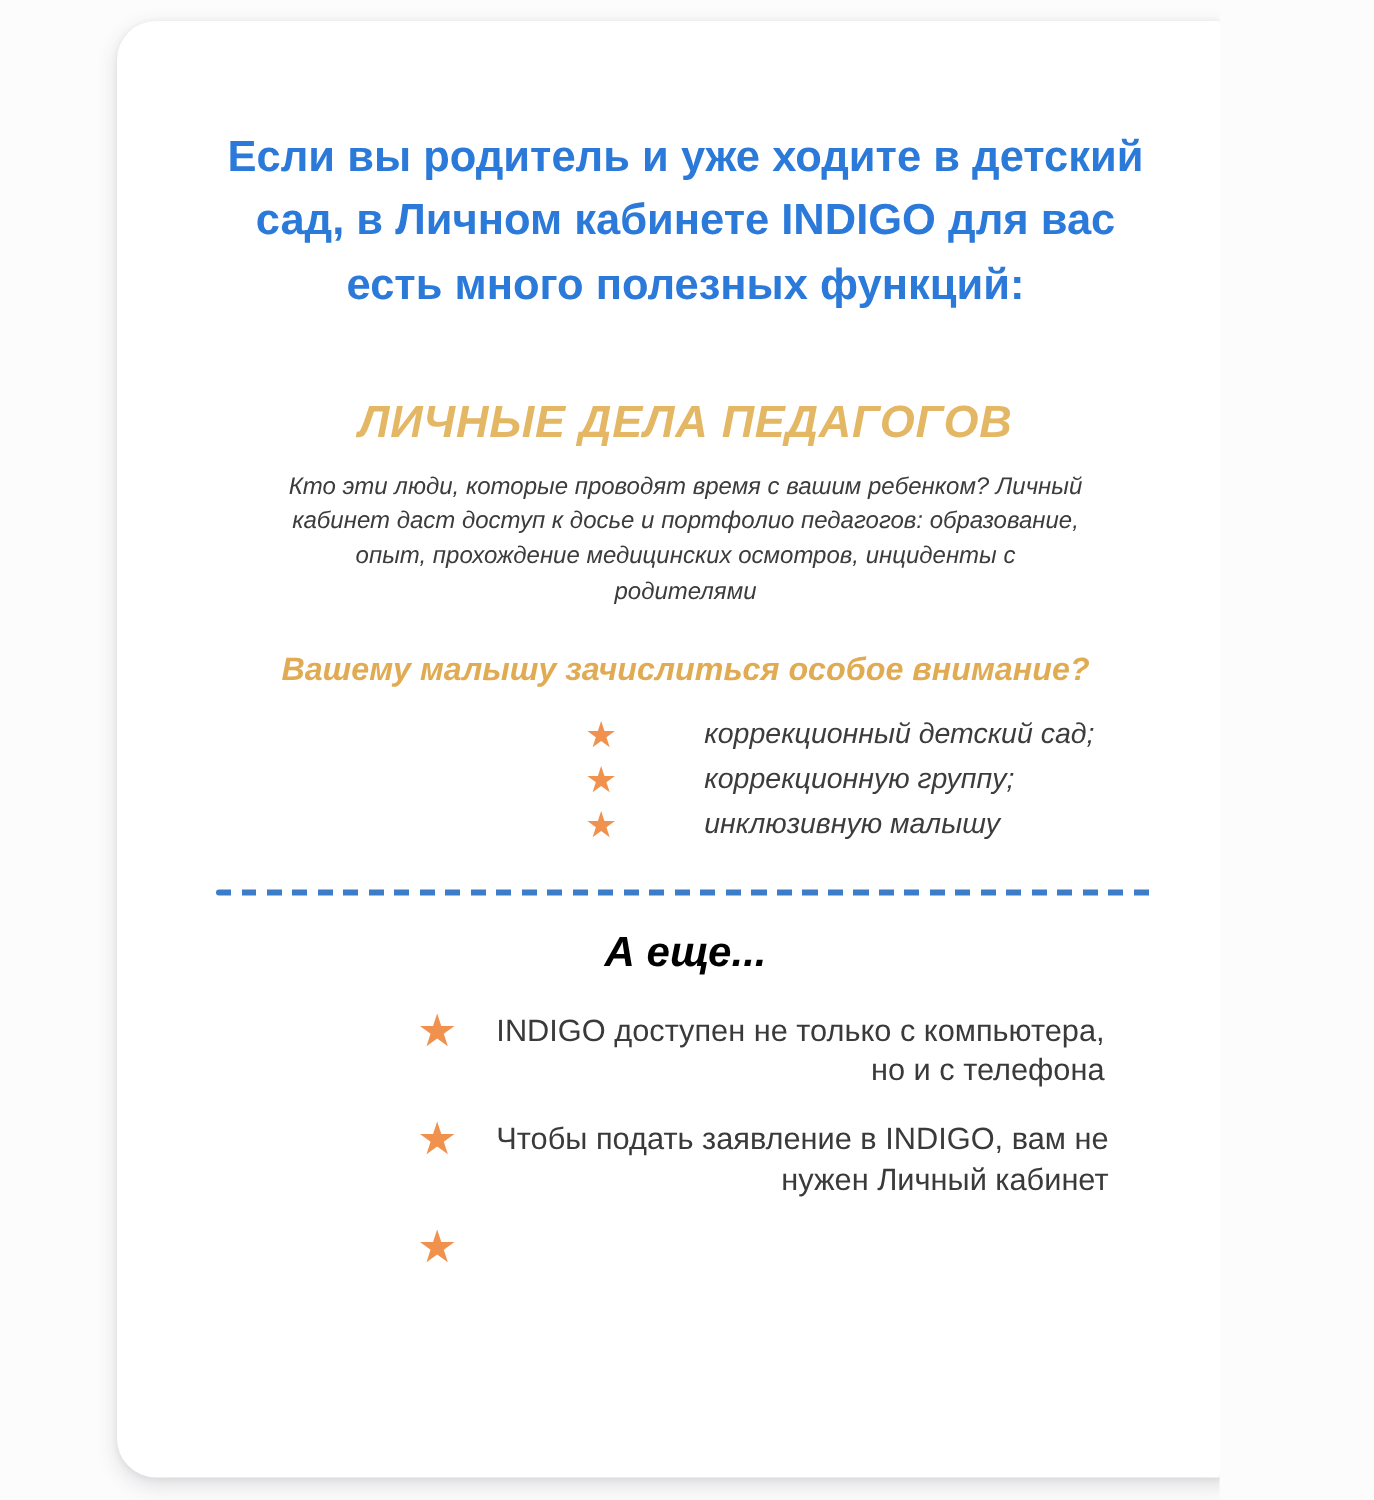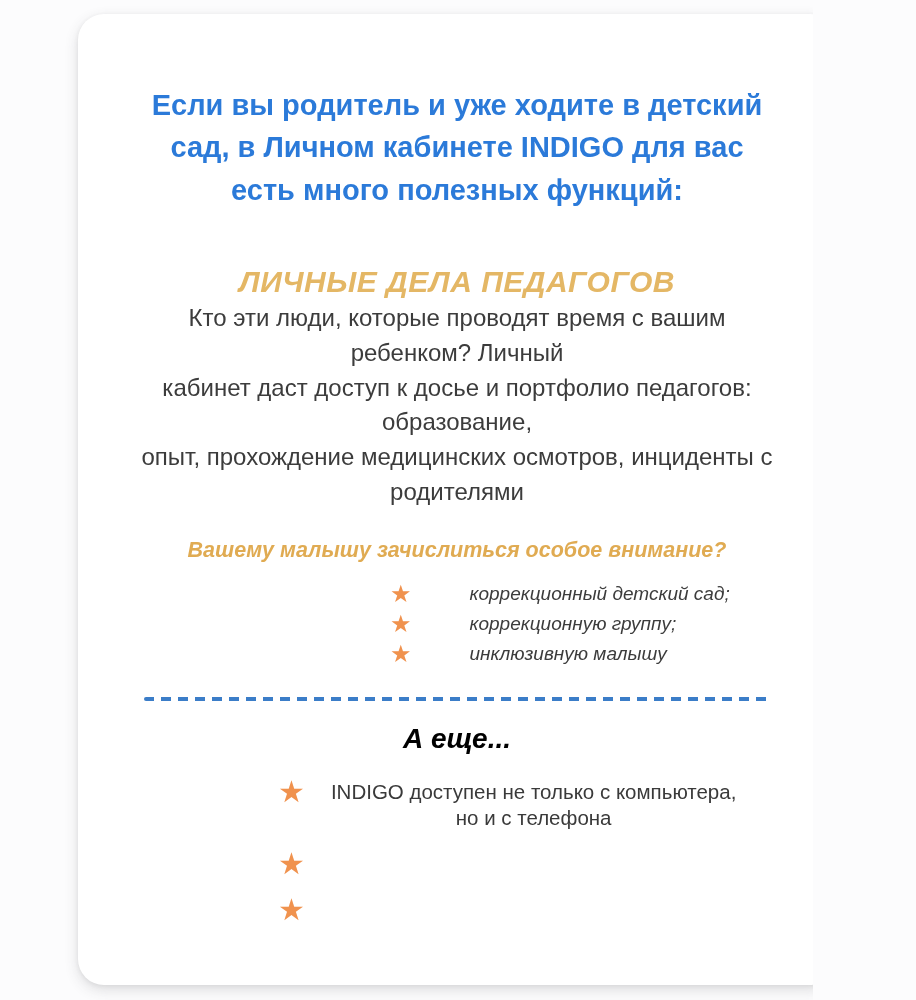--- a/index.html
+++ b/index.html
@@ -40,23 +40,24 @@
     margin: 54px auto 0;
     font-size: 30px;
     font-weight: bold;
     font-style: italic;
     font-stretch: condensed;
     letter-spacing: 0.5px;
     color: #e4b765;
     text-align: center;
   }
   .body-text {
-    margin: 2px auto 0;
+    margin: 14px auto 0;
     max-width: 650px;
-    font-size: 24px;
+    font-size: 16px;
+    font-style: italic;
     line-height: 1.45;
     color: #3c3c3c;
     white-space: pre-line;
   }
   .gold-question {
     margin: 28px auto 0;
     font-size: 21.5px;
     font-weight: bold;
     font-style: italic;
     color: #e0ab52;
@@ -123,21 +124,21 @@
     font-size: 30px;
     line-height: 28px;
     margin-right: 26px;
     margin-top: -1px;
   }
   ul.big-list .li-text {
     font-size: 20.5px;
     line-height: 1.3;
     color: #3a3a3a;
     white-space: pre-line;
-    text-align: center;
+    text-align: right;
   }
 </style>
 </head>
 <body>
 
 <div class="page">
   <div class="card">
 
     <h1 class="main-title">Если вы родитель и уже ходите в детский
 сад, в Личном кабинете INDIGO для вас
@@ -174,20 +175,22 @@
     <section>
       <h3 class="gold-more">А еще...</h3>
       <ul class="star-list big-list">
         <li>
           <span class="star">★</span>
           <span class="li-text">INDIGO доступен не только с компьютера,
 но и с телефона</span>
         </li>
         <li>
           <span class="star">★</span>
+          <span class="li-text">Чтобы подать заявление в INDIGO, вам не
+нужен Личный кабинет</span>
         </li>
         <li>
           <span class="star">★</span>
         </li>
       </ul>
     </section>
 
   </div>
 </div>
 

